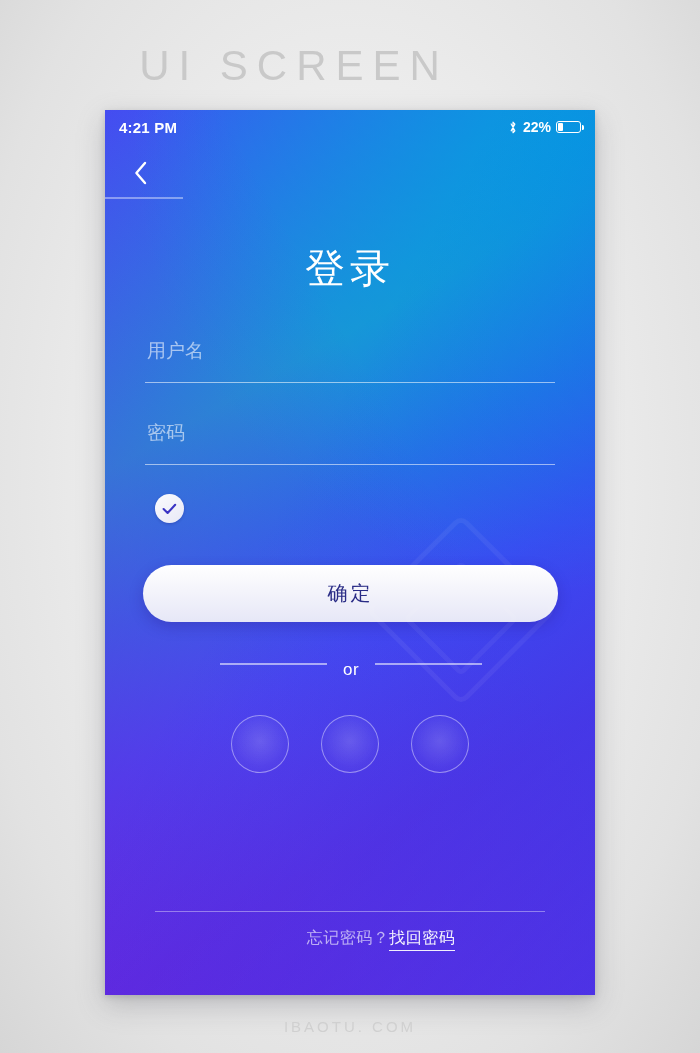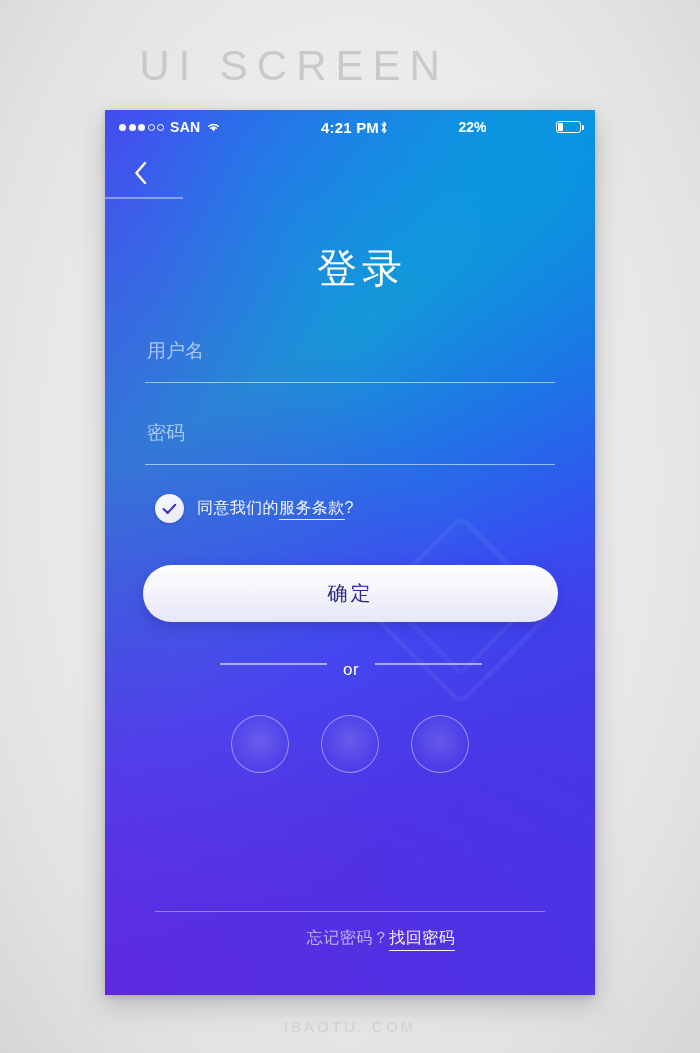--- a/index.html
+++ b/index.html
@@ -98,21 +98,21 @@
     height: 34px;
     display: flex;
     align-items: center;
     padding: 0 14px;
     color: #ffffff;
     font-size: 15px;
     font-weight: 700;
   }
   .sb-left { display: flex; align-items: center; gap: 6px; flex: 1; }
   .sb-center { flex: 0 0 auto; font-size: 15px; font-weight: 700; letter-spacing: .2px; }
-  .sb-right { display: flex; align-items: center; justify-content: space-between; flex: 1; }
+  .sb-right { display: flex; align-items: center; justify-content: flex-end; gap: 5px; flex: 1; }
 
   .sig-dots { display: flex; align-items: center; gap: 2.5px; }
   .sig-dots i {
     display: block;
     width: 7px; height: 7px;
     border-radius: 50%;
     background: #fff;
   }
   .sig-dots i.off {
     background: transparent;
@@ -178,21 +178,20 @@
   .screen-title {
     position: absolute;
     top: 131px;
     left: 0;
     width: 100%;
     text-align: center;
     color: #ffffff;
     font-size: 40px;
     letter-spacing: 5px;
     font-weight: 400;
-    margin-left: 12px;
   }
 
   
   .form {
     position: absolute;
     left: 40px;
     top: 218px;
     width: 410px;
   }
   .field {
@@ -358,37 +357,20 @@
 </style>
 </head>
 <body>
 
 <div class="page-title">UI SCREEN</div>
 
 <div class="phone">
   <div class="phone-inner">
 
     <div class="statusbar">
-      <div class="sb-left">
-        <span class="sig-dots">
-          <i></i>
-            <i></i>
-            <i></i>
-            <i class="off"></i>
-            <i class="off"></i>
-        </span>
-        <span class="carrier">SAN</span>
-        <span>
-          <svg class="wifi-icon" viewBox="0 0 16 12">
-            <path d="M8 10.6 L5.6 7.9 a3.6 3.6 0 0 1 4.8 0 Z" fill="#fff"></path>
-            <path d="M2.9 5.3 a7.4 7.4 0 0 1 10.2 0" stroke="#fff" stroke-width="1.5" fill="none" stroke-linecap="round"></path>
-            <path d="M4.9 7.4 a4.6 4.6 0 0 1 6.2 0" stroke="#fff" stroke-width="1.4" fill="none" stroke-linecap="round"></path>
-          </svg>
-        </span>
-      </div>
 
       <div class="sb-center">4:21 PM</div>
 
       <div class="sb-right">
         <span>
           <svg class="bt-icon" viewBox="0 0 10 16">
             <path d="M3 4.2 L7 11.5 L5 13.6 V2.3 L7 4.4 L3 11.6" stroke="#fff" stroke-width="1.2" fill="none" stroke-linejoin="round" stroke-linecap="round"></path>
           </svg>
         </span>
         <span class="batt-pct">22%</span>
@@ -421,21 +403,20 @@
     </div>
 
     <div class="terms">
       <div class="checkbox">
         <span>
           <svg viewBox="0 0 15 12">
             <path d="M1.6 6 L5.6 10 L13.2 1.8" stroke="#3b34c4" stroke-width="2.1" fill="none" stroke-linecap="round" stroke-linejoin="round"></path>
           </svg>
         </span>
       </div>
-      <div class="terms-text"><span>同意我们的</span><span class="terms-link">服务条款</span><span>?</span></div>
     </div>
 
     <button class="primary-btn">确定</button>
 
     <div class="or-row">
       <span class="line"></span>
       <span class="or-label">or</span>
       <span class="line"></span>
     </div>
 

